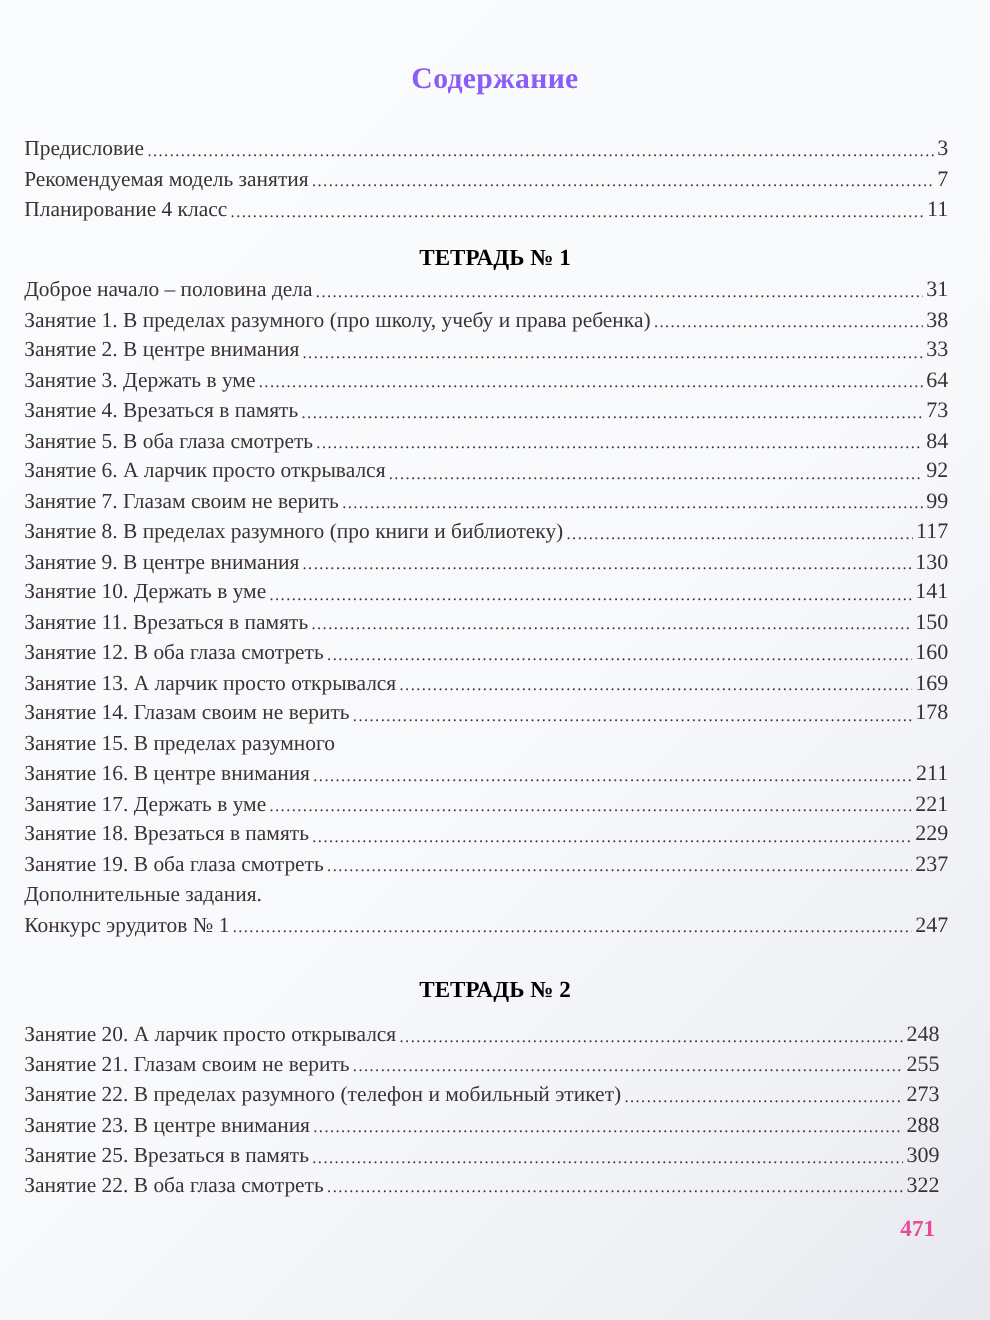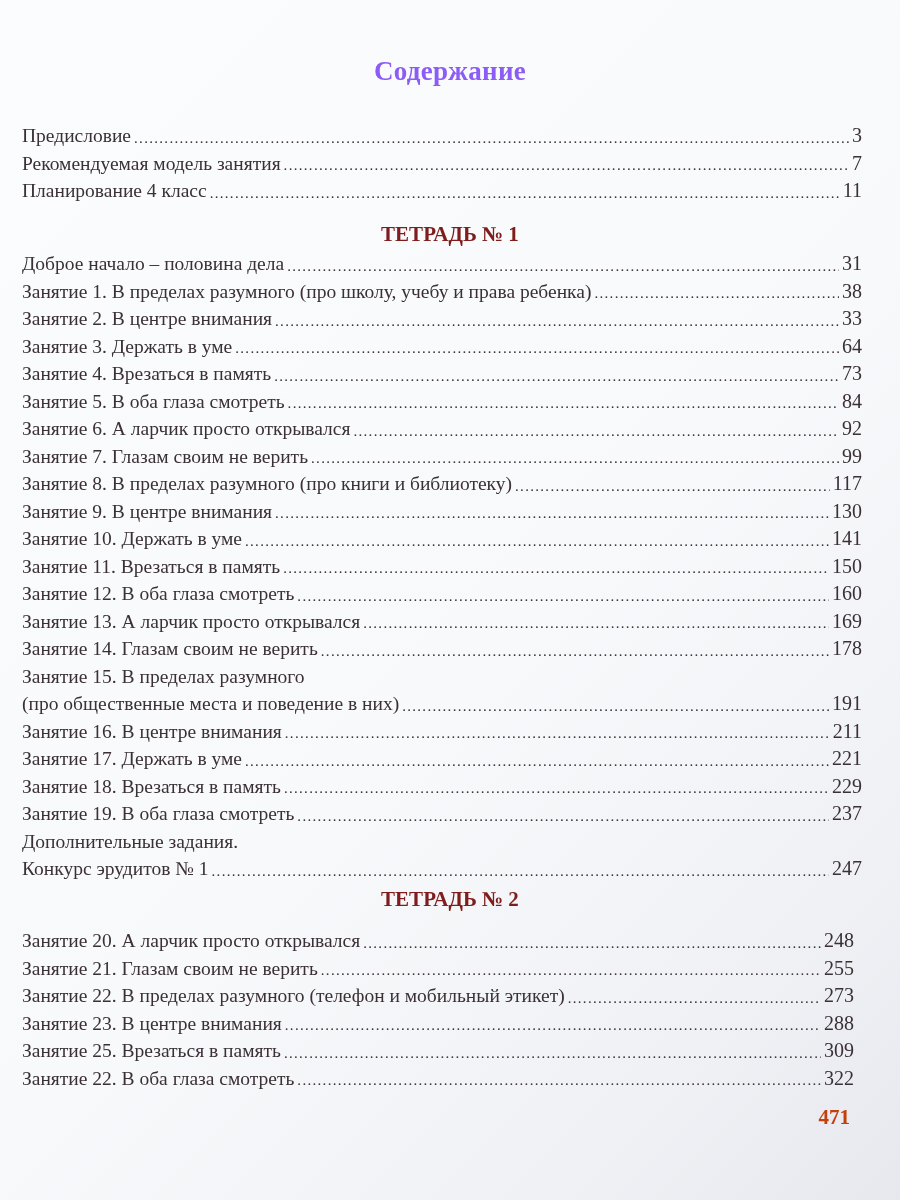--- a/index.html
+++ b/index.html
@@ -33,21 +33,21 @@
       letter-spacing: 0.3px;
       color: #8b5cf6;
     }
     .section-heading {
       position: absolute;
       left: 0;
       width: 900px;
       text-align: center;
       font-size: 21px;
       font-weight: bold;
-      color: #7f1d1d;
+      color: #000000;
     }
     .toc {
       position: absolute;
       left: 22px;
       width: 840px;
     }
     .toc-row {
       display: flex;
       align-items: flex-start;
       height: 27.5px;
@@ -79,21 +79,21 @@
       text-align: right;
       font-size: 20px;
     }
     .toc-row.no-leader .leader { visibility: hidden; }
     .folio {
       position: absolute;
       right: 50px;
       top: 1105px;
       font-size: 21px;
       font-weight: bold;
-      color: #c2410c;
+      color: #ec4899;
     }
   </style>
 </head>
 <body>
 
 <div class="page">
 
   <div class="title">Содержание</div>
 
   <div class="toc" style="top:122px;">
@@ -191,25 +191,20 @@
         <span class="label">Занятие 14. Глазам своим не верить</span>
         <span class="leader"></span>
         <span class="page-num">178</span>
       </div>
     <div class="toc-row no-leader">
         <span class="label">Занятие 15. В пределах разумного</span>
         <span class="leader"></span>
         <span class="page-num"></span>
       </div>
     <div class="toc-row">
-        <span class="label">(про общественные места и поведение в них)</span>
-        <span class="leader"></span>
-        <span class="page-num">191</span>
-      </div>
-    <div class="toc-row">
         <span class="label">Занятие 16. В центре внимания</span>
         <span class="leader"></span>
         <span class="page-num">211</span>
       </div>
     <div class="toc-row">
         <span class="label">Занятие 17. Держать в уме</span>
         <span class="leader"></span>
         <span class="page-num">221</span>
       </div>
     <div class="toc-row">

